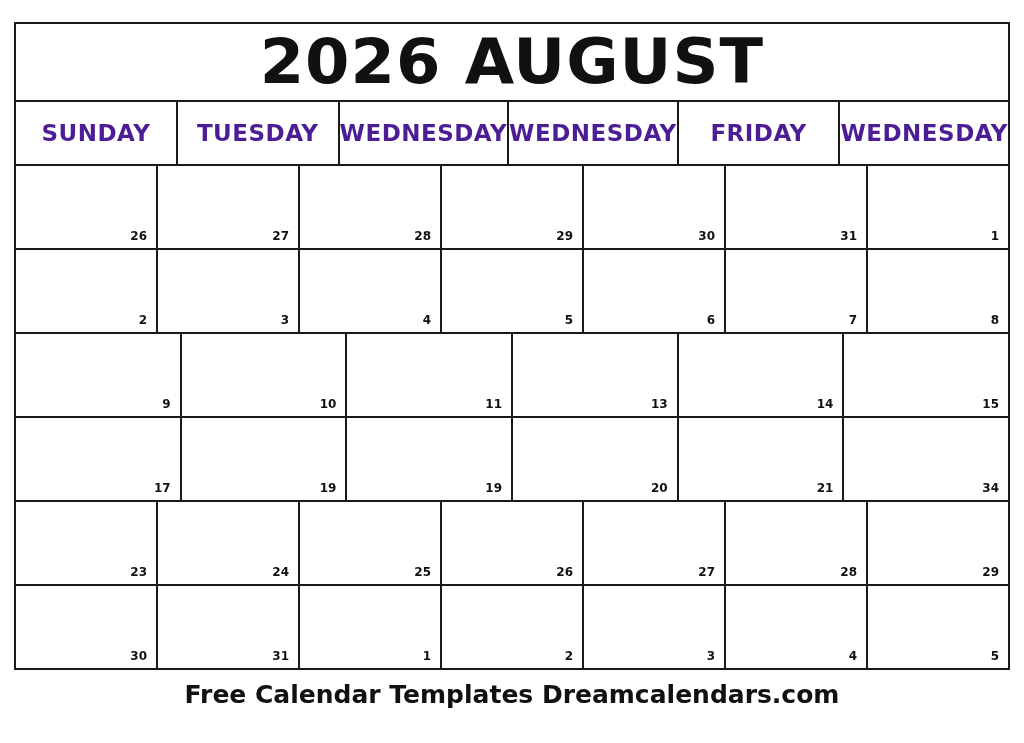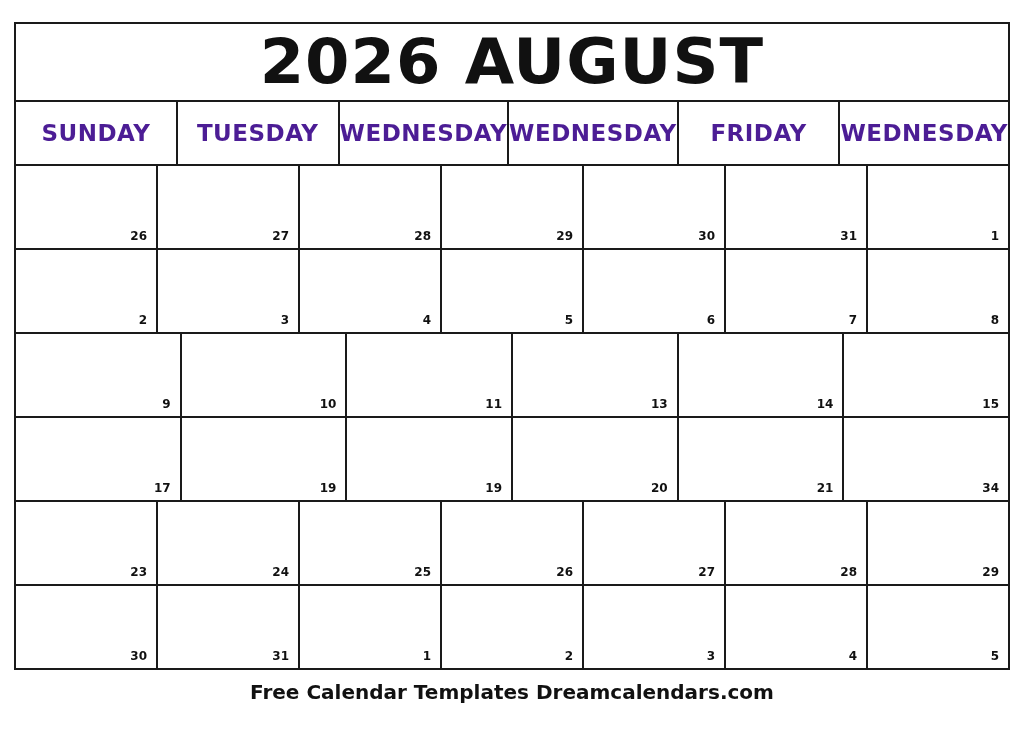--- a/index.html
+++ b/index.html
@@ -114,21 +114,21 @@
   .footer {
     position: absolute;
     left: 0;
     top: 680px;
     width: 1024px;
     text-align: center;
   }
   .footer-text {
     font-family: "DejaVu Sans", sans-serif;
     font-weight: bold;
-    font-size: 20px;
+    font-size: 25px;
     color: #111111;
     letter-spacing: 0px;
   }
 </style>
 </head>
 <body>
 
 <div class="page">
 
   <div class="calendar">

